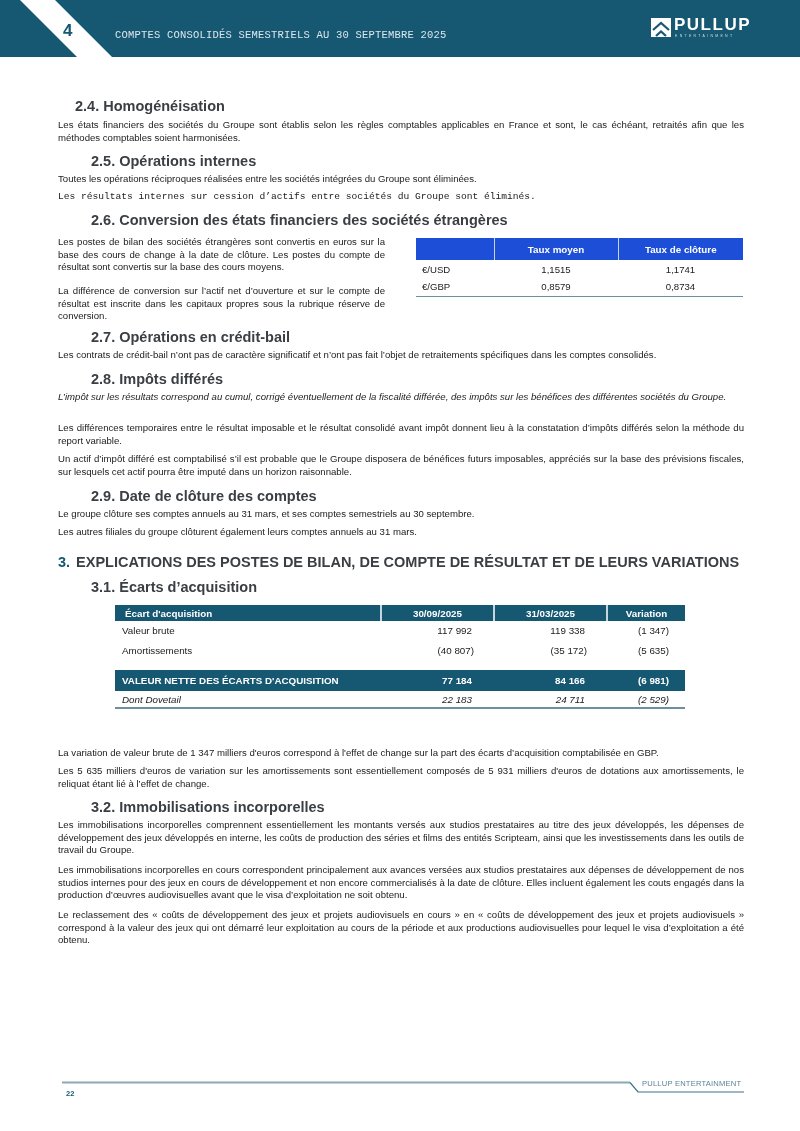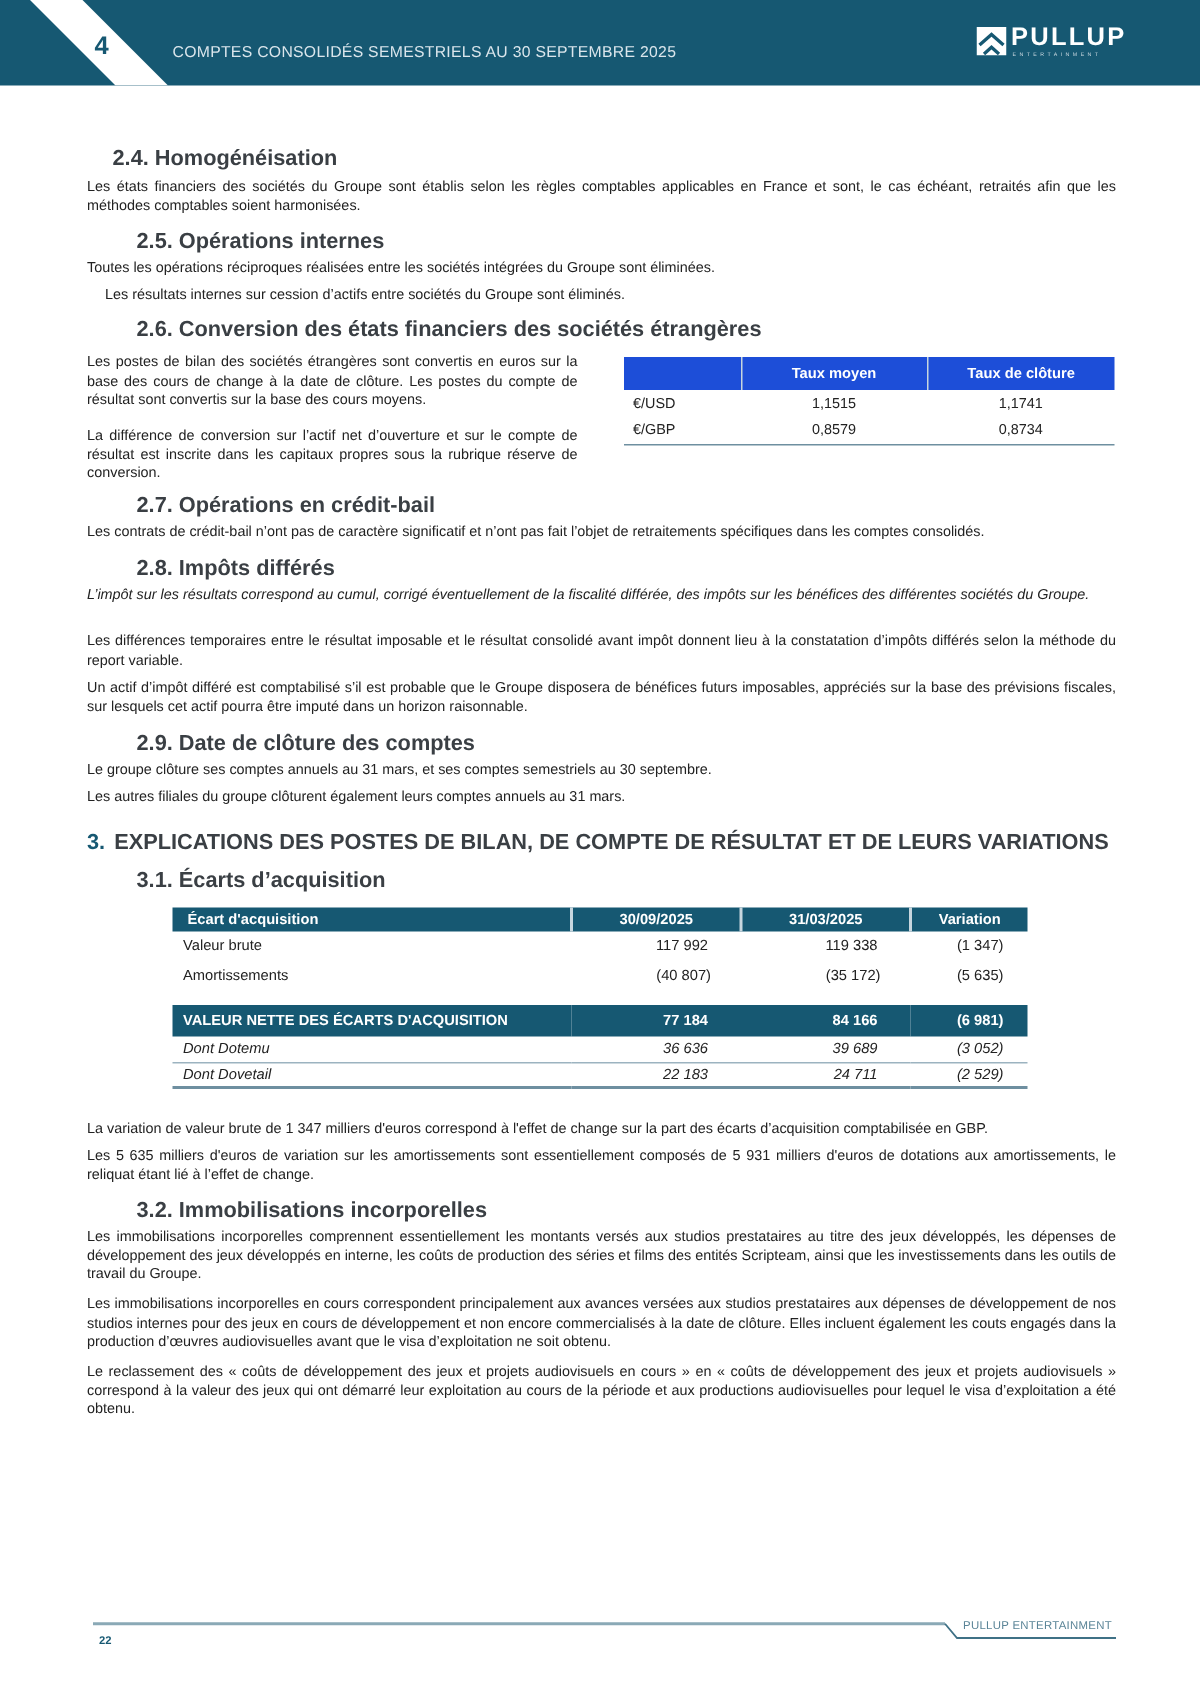--- a/index.html
+++ b/index.html
@@ -3,21 +3,21 @@
 <meta charset="utf-8">
 <style>
   * { box-sizing: border-box; margin: 0; padding: 0; }
   html, body { width: 800px; height: 1131px; background: #ffffff; }
   body { position: relative; font-family: "Liberation Sans", sans-serif; color: #222; overflow: hidden; }
 
   
   .header { position: absolute; left: 0; top: 0; width: 800px; height: 57px; background: #165872; overflow: hidden; }
   .header .stripe { position: absolute; left: 0; top: 0; width: 800px; height: 57px; }
   .chapter-num { position: absolute; left: 63px; top: 21px; font-size: 17px; font-weight: bold; color: #165872; font-family: "Liberation Sans", sans-serif; }
-  .header-title { position: absolute; left: 115px; top: 29px; font-size: 10.5px; color: #dbe6ec; letter-spacing: 0.2px; }
+  .header-title { position: absolute; left: 115px; top: 29px; font-size: 10.5px; color: #dbe6ec; letter-spacing: 0.2px; font-family: Liberation Mono, monospace; }
   .logo { position: absolute; left: 651px; top: 18px; width: 92px; height: 24px; }
   .logo .mark { position: absolute; left: 0; top: 0; width: 20px; height: 19px; }
   .logo .word { position: absolute; left: 23px; top: -3px; font-size: 17px; font-weight: bold; color: #fff; letter-spacing: 1.5px; }
   .logo .sub { position: absolute; left: 24px; top: 16px; font-size: 3.5px; color: #d0dde4; letter-spacing: 2.3px; }
   h3.sub { font-size: 14.5px; font-weight: bold; color: #3a3f44; margin-left: 33px; line-height: 18px; }
   p { font-size: 9.6px; line-height: 12.5px; color: #222; text-align: justify; }
   .abs { position: absolute; }
 
   
   .rates { position: absolute; left: 416px; top: 238px; width: 327px; border-collapse: collapse; font-size: 9.6px; }
@@ -66,21 +66,21 @@
     <span class="word">PULLUP</span>
     <span class="sub">ENTERTAINMENT</span>
   </div>
 </div>
 
 <h3 class="sub abs" style="left:75px;top:97px;margin:0;">2.4. Homogénéisation</h3>
 <p class="abs" style="left:58px;top:119px;width:686px;">Les états financiers des sociétés du Groupe sont établis selon les règles comptables applicables en France et sont, le cas échéant, retraités afin que les méthodes comptables soient harmonisées.</p>
 
 <h3 class="sub abs" style="left:91px;top:152px;margin:0;">2.5. Opérations internes</h3>
 <p class="abs" style="left:58px;top:173px;width:686px;">Toutes les opérations réciproques réalisées entre les sociétés intégrées du Groupe sont éliminées.</p>
-<p class="abs" style="left:70px;top:191px;width:686px;">Les résultats internes sur cession d’actifs entre sociétés du Groupe sont éliminés.</p>
+<p class="abs" style="left:58px;top:191px;width:686px;font-family:Liberation Mono, monospace;">Les résultats internes sur cession d’actifs entre sociétés du Groupe sont éliminés.</p>
 
 <h3 class="sub abs" style="left:91px;top:211px;margin:0;">2.6. Conversion des états financiers des sociétés étrangères</h3>
 <p class="abs" style="left:58px;top:236px;width:327px;">Les postes de bilan des sociétés étrangères sont convertis en euros sur la base des cours de change à la date de clôture. Les postes du compte de résultat sont convertis sur la base des cours moyens.</p>
 <p class="abs" style="left:58px;top:285px;width:327px;">La différence de conversion sur l’actif net d’ouverture et sur le compte de résultat est inscrite dans les capitaux propres sous la rubrique réserve de conversion.</p>
 
 <table class="rates">
   <thead>
     <tr>
       <th style="width:78px;"></th>
       <th style="width:124px;">Taux moyen</th>
@@ -143,26 +143,20 @@
     </tr>
     <tr class="spacer">
         <td colspan="4"></td>
       </tr>
     <tr class="total">
       <td class="l">VALEUR NETTE DES ÉCARTS D'ACQUISITION</td>
       <td class="r" style="padding-right:22px;">77 184</td>
       <td class="r" style="padding-right:22px;">84 166</td>
       <td class="r" style="padding-right:16px;">(6 981)</td>
     </tr>
-    <tr class="it">
-      <td class="l">Dont Dotemu</td>
-      <td class="r" style="padding-right:22px;">36 636</td>
-      <td class="r" style="padding-right:22px;">39 689</td>
-      <td class="r" style="padding-right:16px;">(3 052)</td>
-    </tr>
     <tr class="it last">
       <td class="l">Dont Dovetail</td>
       <td class="r" style="padding-right:22px;">22 183</td>
       <td class="r" style="padding-right:22px;">24 711</td>
       <td class="r" style="padding-right:16px;">(2 529)</td>
     </tr>
   </tbody>
 </table>
 
 <p class="abs" style="left:58px;top:747px;width:686px;">La variation de valeur brute de 1 347 milliers d'euros correspond à l'effet de change sur la part des écarts d’acquisition comptabilisée en GBP.</p>

